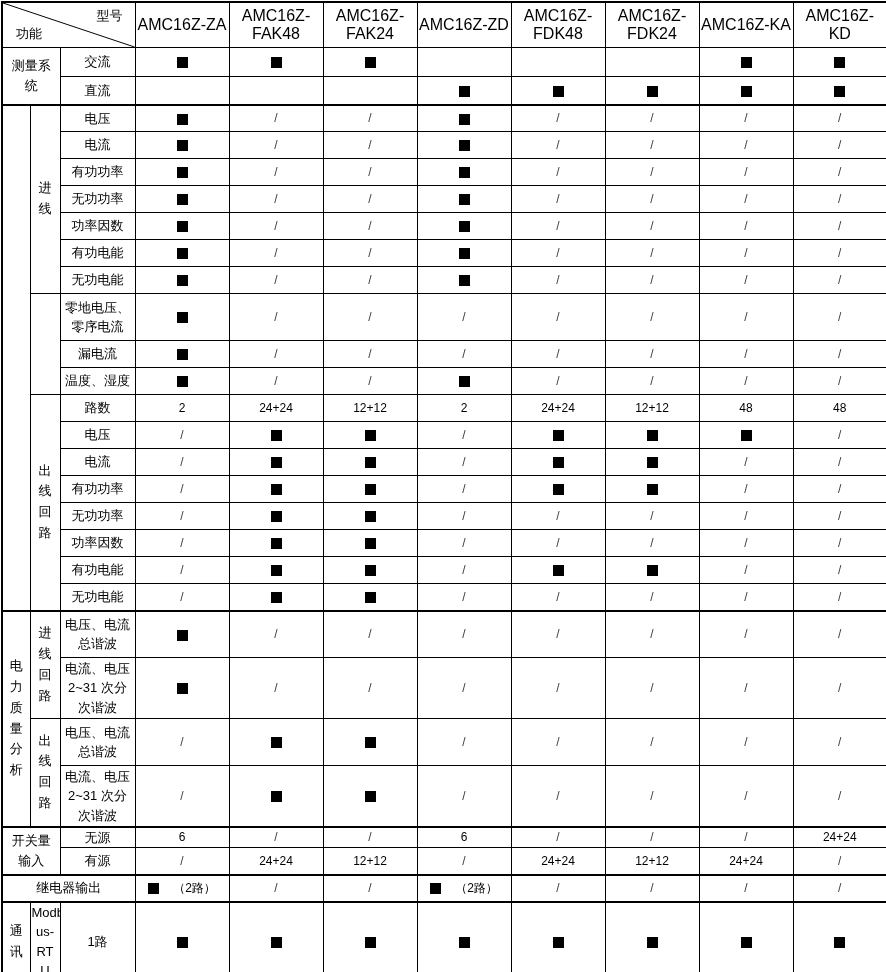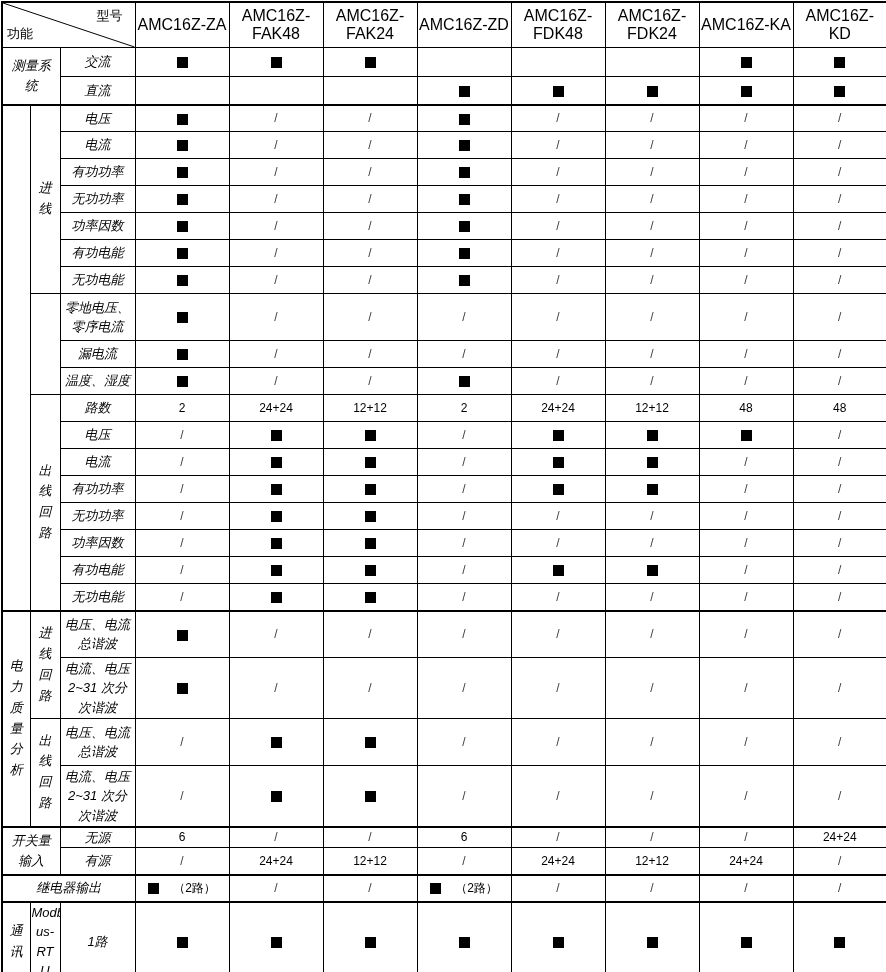--- a/index.html
+++ b/index.html
@@ -4,31 +4,31 @@
 <style>
   html,body{margin:0;padding:0;background:#fff;}
   .wrap{width:886px;box-sizing:border-box;padding:1px;}
   table{border-collapse:collapse;table-layout:fixed;width:884px;
         font-family:"Liberation Sans","DejaVu Sans",sans-serif;color:#000;}
   td,th{border:1px solid #000;padding:0 1px;text-align:center;vertical-align:middle;
         overflow:hidden;background:#fff;}
   table{border:2px solid #000;}
   thead th{height:44px;font-weight:normal;font-size:12px;}
   th.model{font-size:16px;letter-spacing:0;}
-  td.label{font-size:13px;white-space:pre-line;line-height:1.5;font-style:italic;}
+  td.label{font-size:13px;white-space:pre-line;line-height:1.5;}
   td.vert{line-height:1.6;font-size:13px;}
   td.cell{font-size:12px;}
   td.na{color:#3d3d3d;font-size:12px;}
   .sq{display:inline-block;width:11px;height:11px;background:#000;vertical-align:middle;}
   .relaytxt{font-size:12px;vertical-align:middle;margin-left:14px;}
   tr.sect td{border-top-width:2px;}
   th.corner{position:relative;padding:0;}
   th.corner svg{position:absolute;left:0;top:0;width:100%;height:100%;display:block;}
   .c-top{position:absolute;top:4px;right:12px;font-size:13px;}
-  .c-bot{position:absolute;bottom:4px;left:4px;font-size:13px;}
+  .c-bot{position:absolute;bottom:4px;left:13px;font-size:13px;}
 </style>
 </head>
 <body>
 
 <div class="wrap">
   <table>
     <colgroup>
       <col style="width:28px">
         <col style="width:30px">
         <col style="width:75px">

